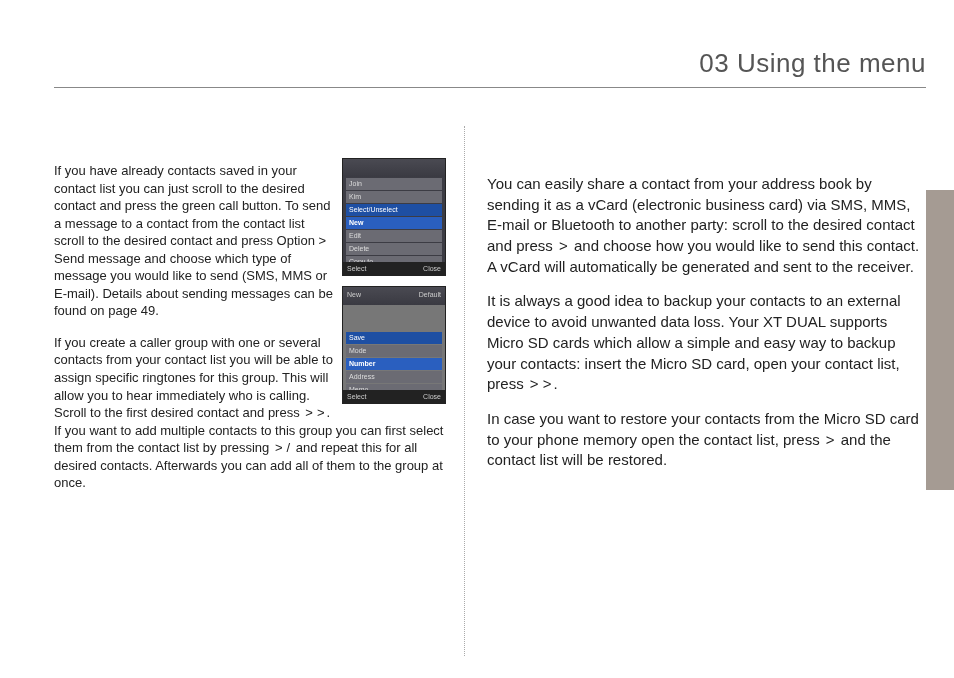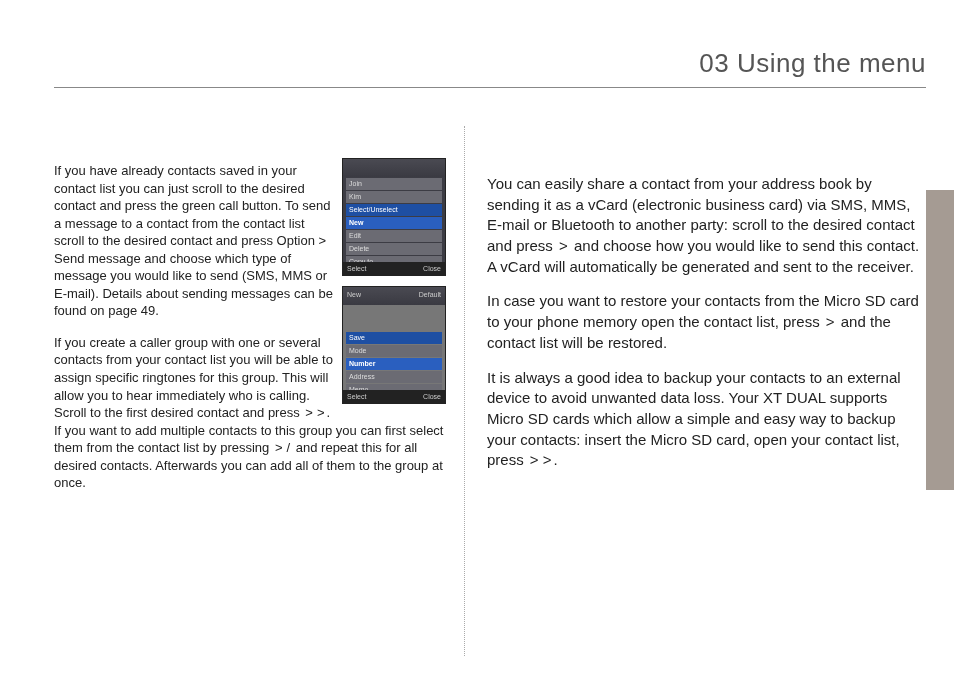--- a/index.html
+++ b/index.html
@@ -92,21 +92,21 @@
       </p>
     </div>
 
     <div class="divider"></div>
 
     <div class="col-right">
       <p class="para">
         <span>You can easily share a contact from your address book by sending it as a vCard (electronic business card) via SMS, MMS, E-mail or Bluetooth to another party: scroll to the desired contact and press </span><span class="gt"> &gt; </span><span> and choose how you would like to send this contact. A vCard will automatically be generated and sent to the receiver.</span>
       </p>
       <p class="para">
-        <span>In case you want to restore your contacts from the Micro SD card to your phone memory open the contact list, press </span><span class="gt"> &gt; </span><span> and the contact list will be restored.</span>
+        <span>It is always a good idea to backup your contacts to an external device to avoid unwanted data loss. Your XT DUAL supports Micro SD cards which allow a simple and easy way to backup your contacts: insert the Micro SD card, open your contact list, press </span><span class="gt"> &gt; </span><span class="gt"> &gt; </span><span>.</span>
       </p>
       <p class="para">
-        <span>It is always a good idea to backup your contacts to an external device to avoid unwanted data loss. Your XT DUAL supports Micro SD cards which allow a simple and easy way to backup your contacts: insert the Micro SD card, open your contact list, press </span><span class="gt"> &gt; </span><span class="gt"> &gt; </span><span>.</span>
+        <span>In case you want to restore your contacts from the Micro SD card to your phone memory open the contact list, press </span><span class="gt"> &gt; </span><span> and the contact list will be restored.</span>
       </p>
     </div>
 
   </div>
 </div>
 
 </body></html>

